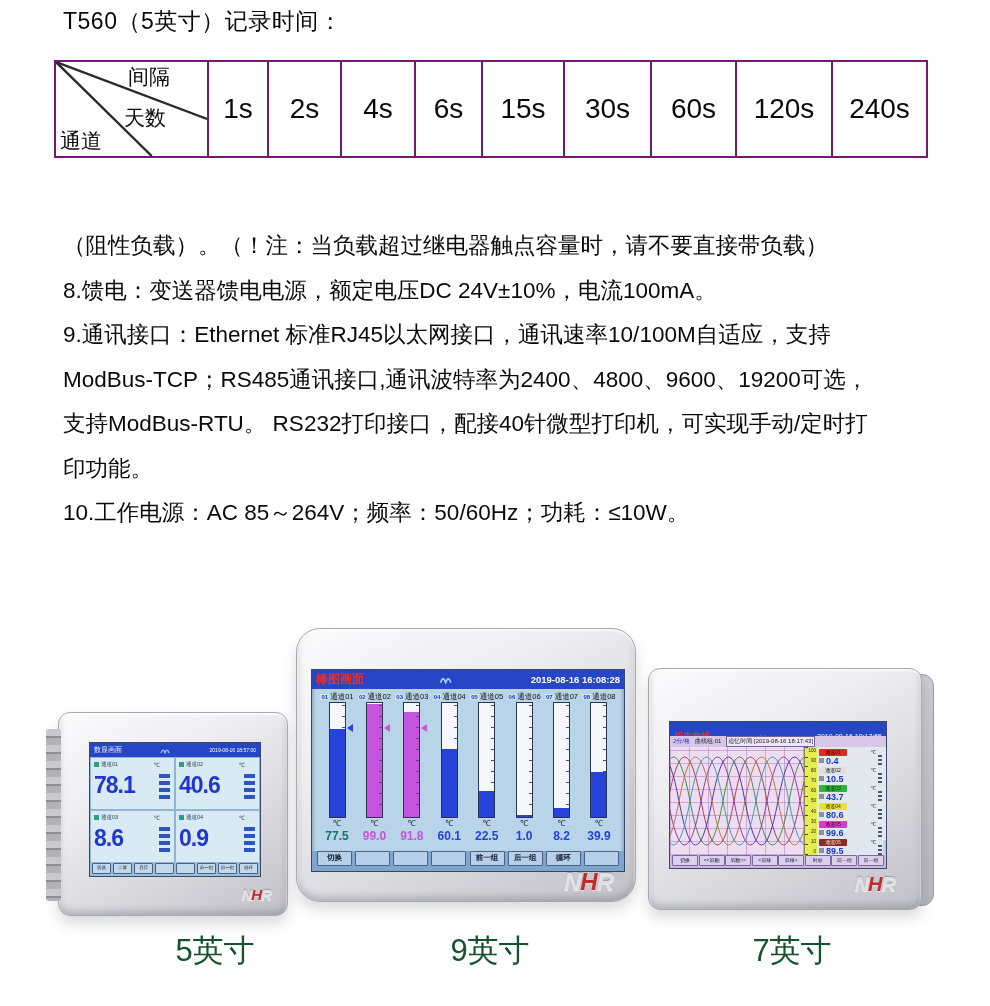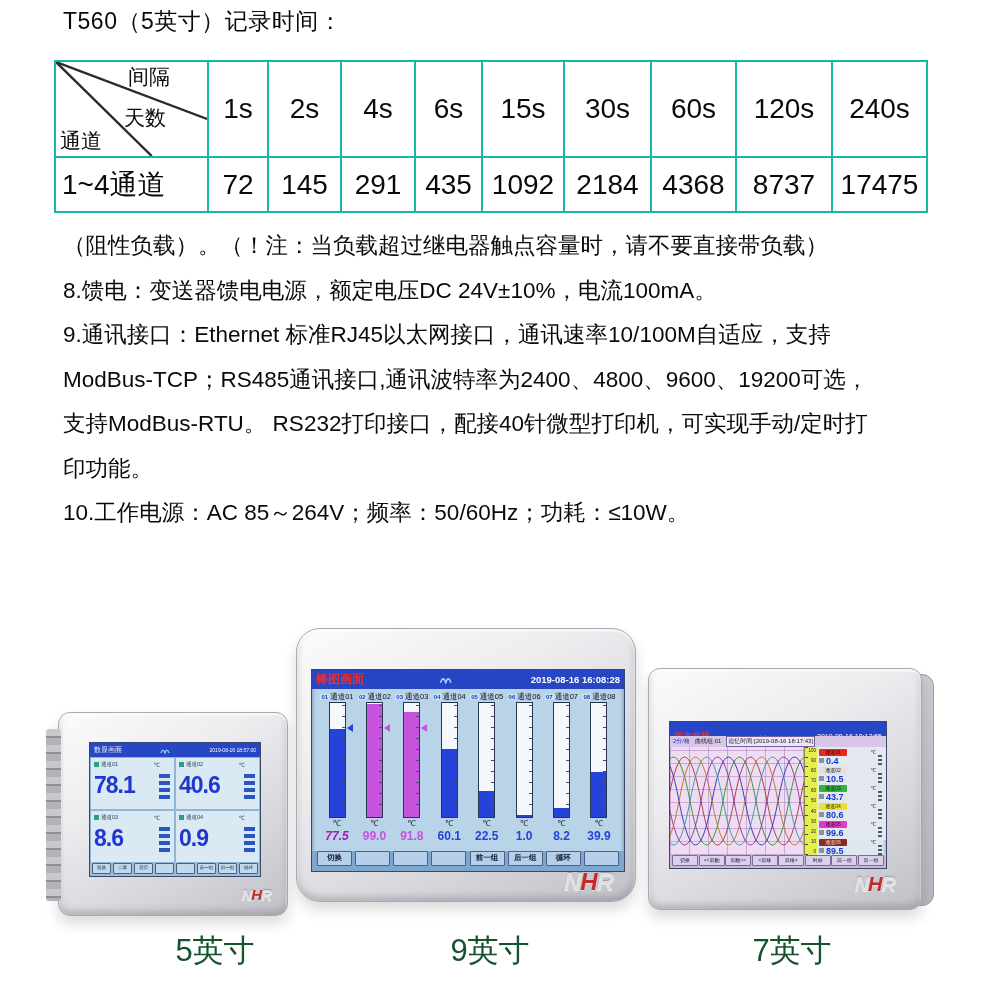--- a/index.html
+++ b/index.html
@@ -4,21 +4,21 @@
 <style>
   html,body{margin:0;padding:0;background:#fff;}
   #canvas{position:relative;width:990px;height:1006px;background:#ffffff;overflow:hidden;
           font-family:"Liberation Sans",sans-serif;color:#0a0a0a;}
 
   
   #title{position:absolute;left:63px;top:6px;font-size:23px;letter-spacing:.5px;}
 
   
   #rec-table{position:absolute;left:54px;top:60px;border-collapse:collapse;table-layout:fixed;}
-  #rec-table td{border:2px solid #14b8a6;text-align:center;vertical-align:middle;background:#fff;padding:0;}
+  #rec-table td{border:2px solid #701a75;text-align:center;vertical-align:middle;background:#fff;padding:0;}
   #rec-table .hrow td{height:94px;font-size:28px;}
   #rec-table .drow td{height:53px;font-size:28px;}
   #rec-table .rl{text-align:left;padding-left:6px;font-size:26px;}
   td.corner{position:relative;}
   td.corner svg{position:absolute;left:0;top:0;width:100%;height:100%;}
   td.corner span{position:absolute;font-size:21px;line-height:22px;}
   .c-top{left:72px;top:4px;}
   .c-mid{left:68px;top:45px;}
   .c-bot{left:4px;bottom:4px;}
 
@@ -160,32 +160,20 @@
       <td>1s</td>
       <td>2s</td>
       <td>4s</td>
       <td>6s</td>
       <td>15s</td>
       <td>30s</td>
       <td>60s</td>
       <td>120s</td>
       <td>240s</td>
     </tr>
-    <tr class="drow">
-      <td class="rl">1~4通道</td>
-      <td>72</td>
-      <td>145</td>
-      <td>291</td>
-      <td>435</td>
-      <td>1092</td>
-      <td>2184</td>
-      <td>4368</td>
-      <td>8737</td>
-      <td>17475</td>
-    </tr>
   </tbody>
     </table>
 
   <div id="specs">
     <div>（阻性负载）。（！注：当负载超过继电器触点容量时，请不要直接带负载）</div>
     <div>8.馈电：变送器馈电电源，额定电压DC 24V±10%，电流100mA。</div>
     <div>9.通讯接口：Ethernet 标准RJ45以太网接口，通讯速率10/100M自适应，支持</div>
     <div>ModBus-TCP；RS485通讯接口,通讯波特率为2400、4800、9600、19200可选，</div>
     <div>支持ModBus-RTU。 RS232打印接口，配接40针微型打印机，可实现手动/定时打</div>
     <div>印功能。</div>
@@ -270,21 +258,21 @@
           <div class="blbl">
               <b class="tg">01</b>
               <span class="bnm">通道01</span>
             </div>
           <div class="bar">
             <i class="fill" style="height: 77.5%; background: rgb(37, 67, 216);"></i>
               <i class="ticks"></i>
             <i class="mk" style="border-right-color: rgb(37, 67, 216);"></i>
           </div>
           <div class="bun">℃</div>
-          <div class="bval" style="color: #a21caf; font-style: italic;">77.5</div>
+          <div class="bval" style="color: #0f766e;">77.5</div>
         </div>
         <div class="bcol">
           <div class="blbl">
               <b class="tg">02</b>
               <span class="bnm">通道02</span>
             </div>
           <div class="bar">
             <i class="fill" style="height: 99%; background: rgb(198, 83, 221);"></i>
               <i class="ticks"></i>
             <i class="mk" style="border-right-color: rgb(198, 83, 221);"></i>

